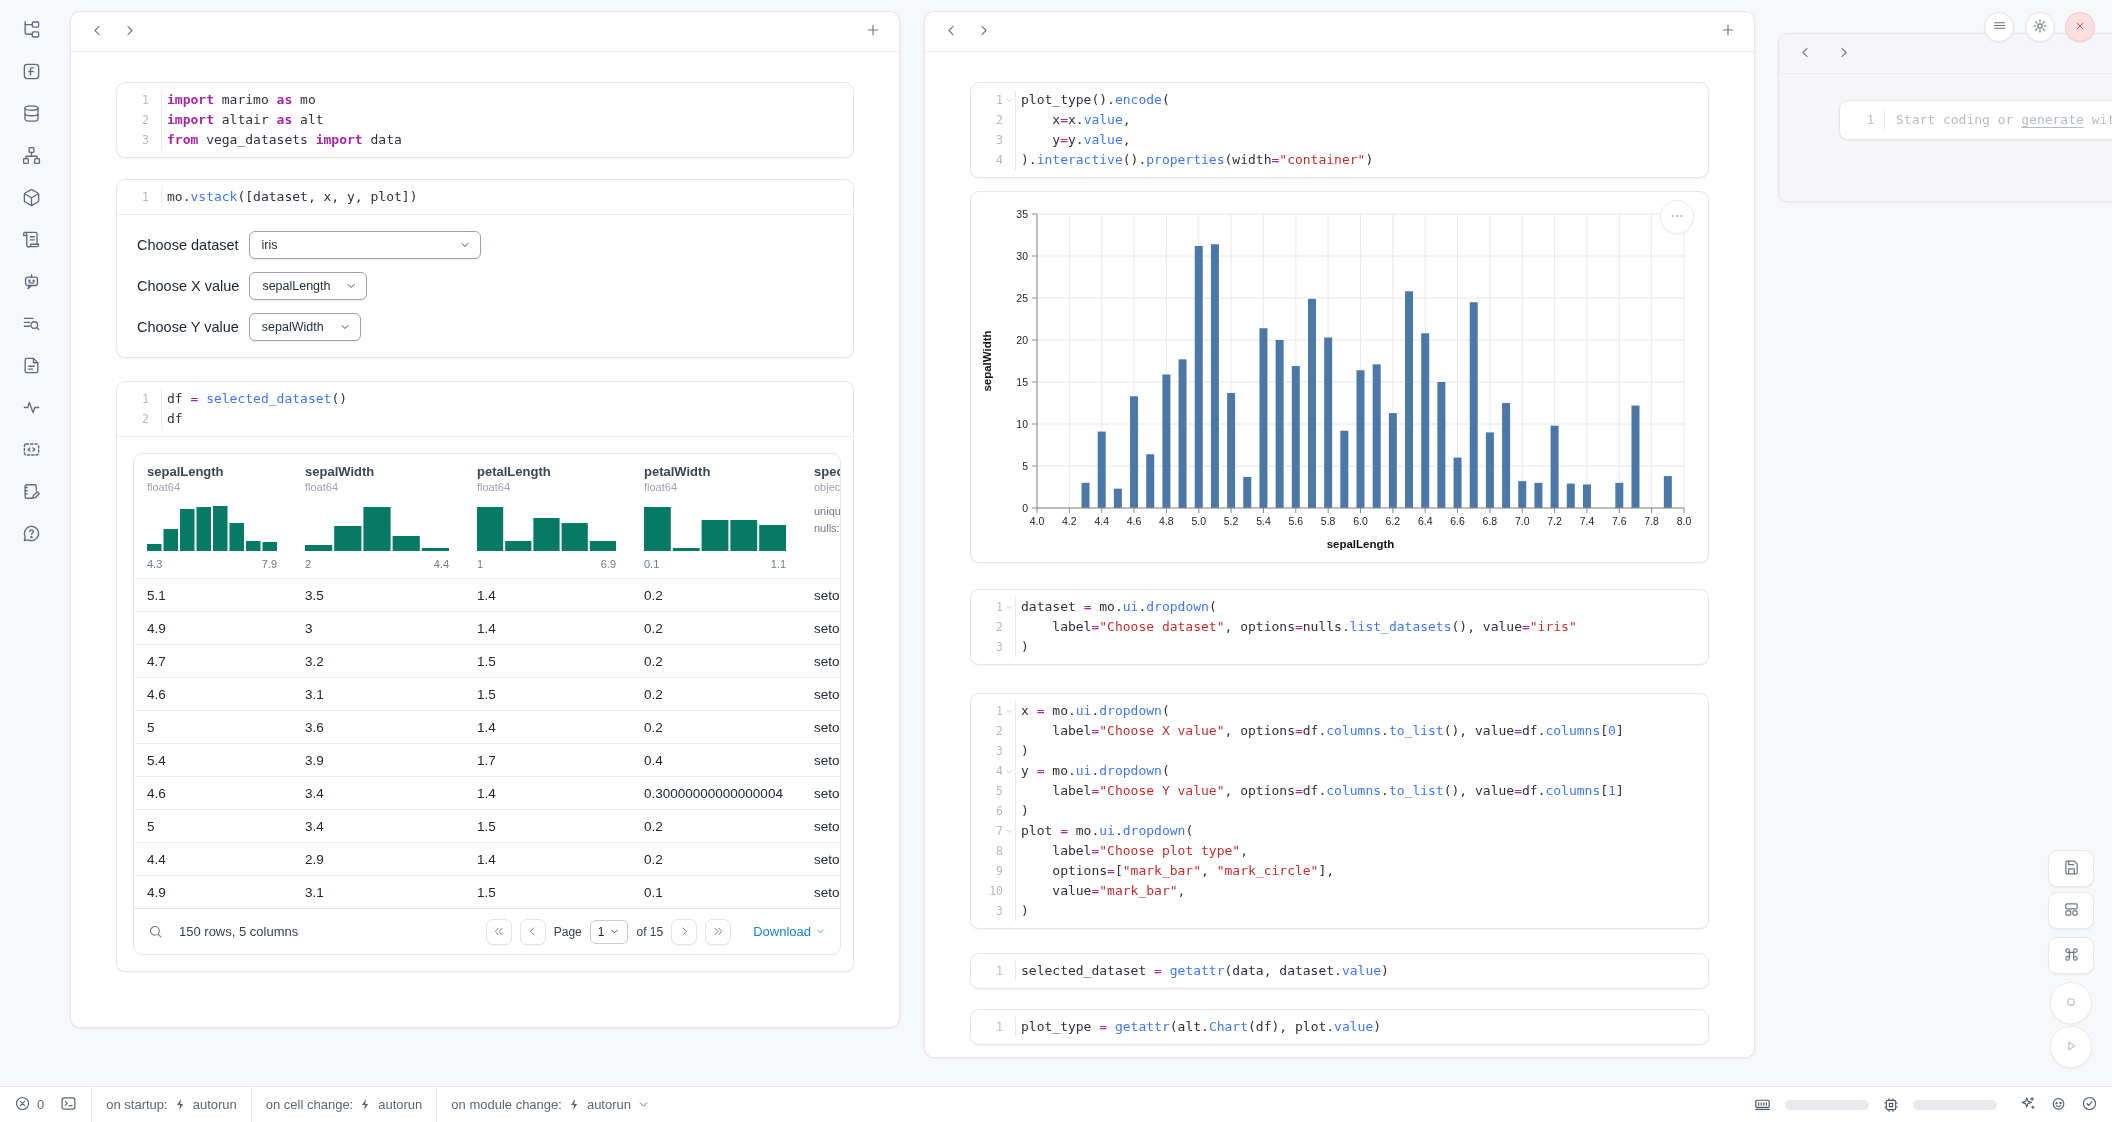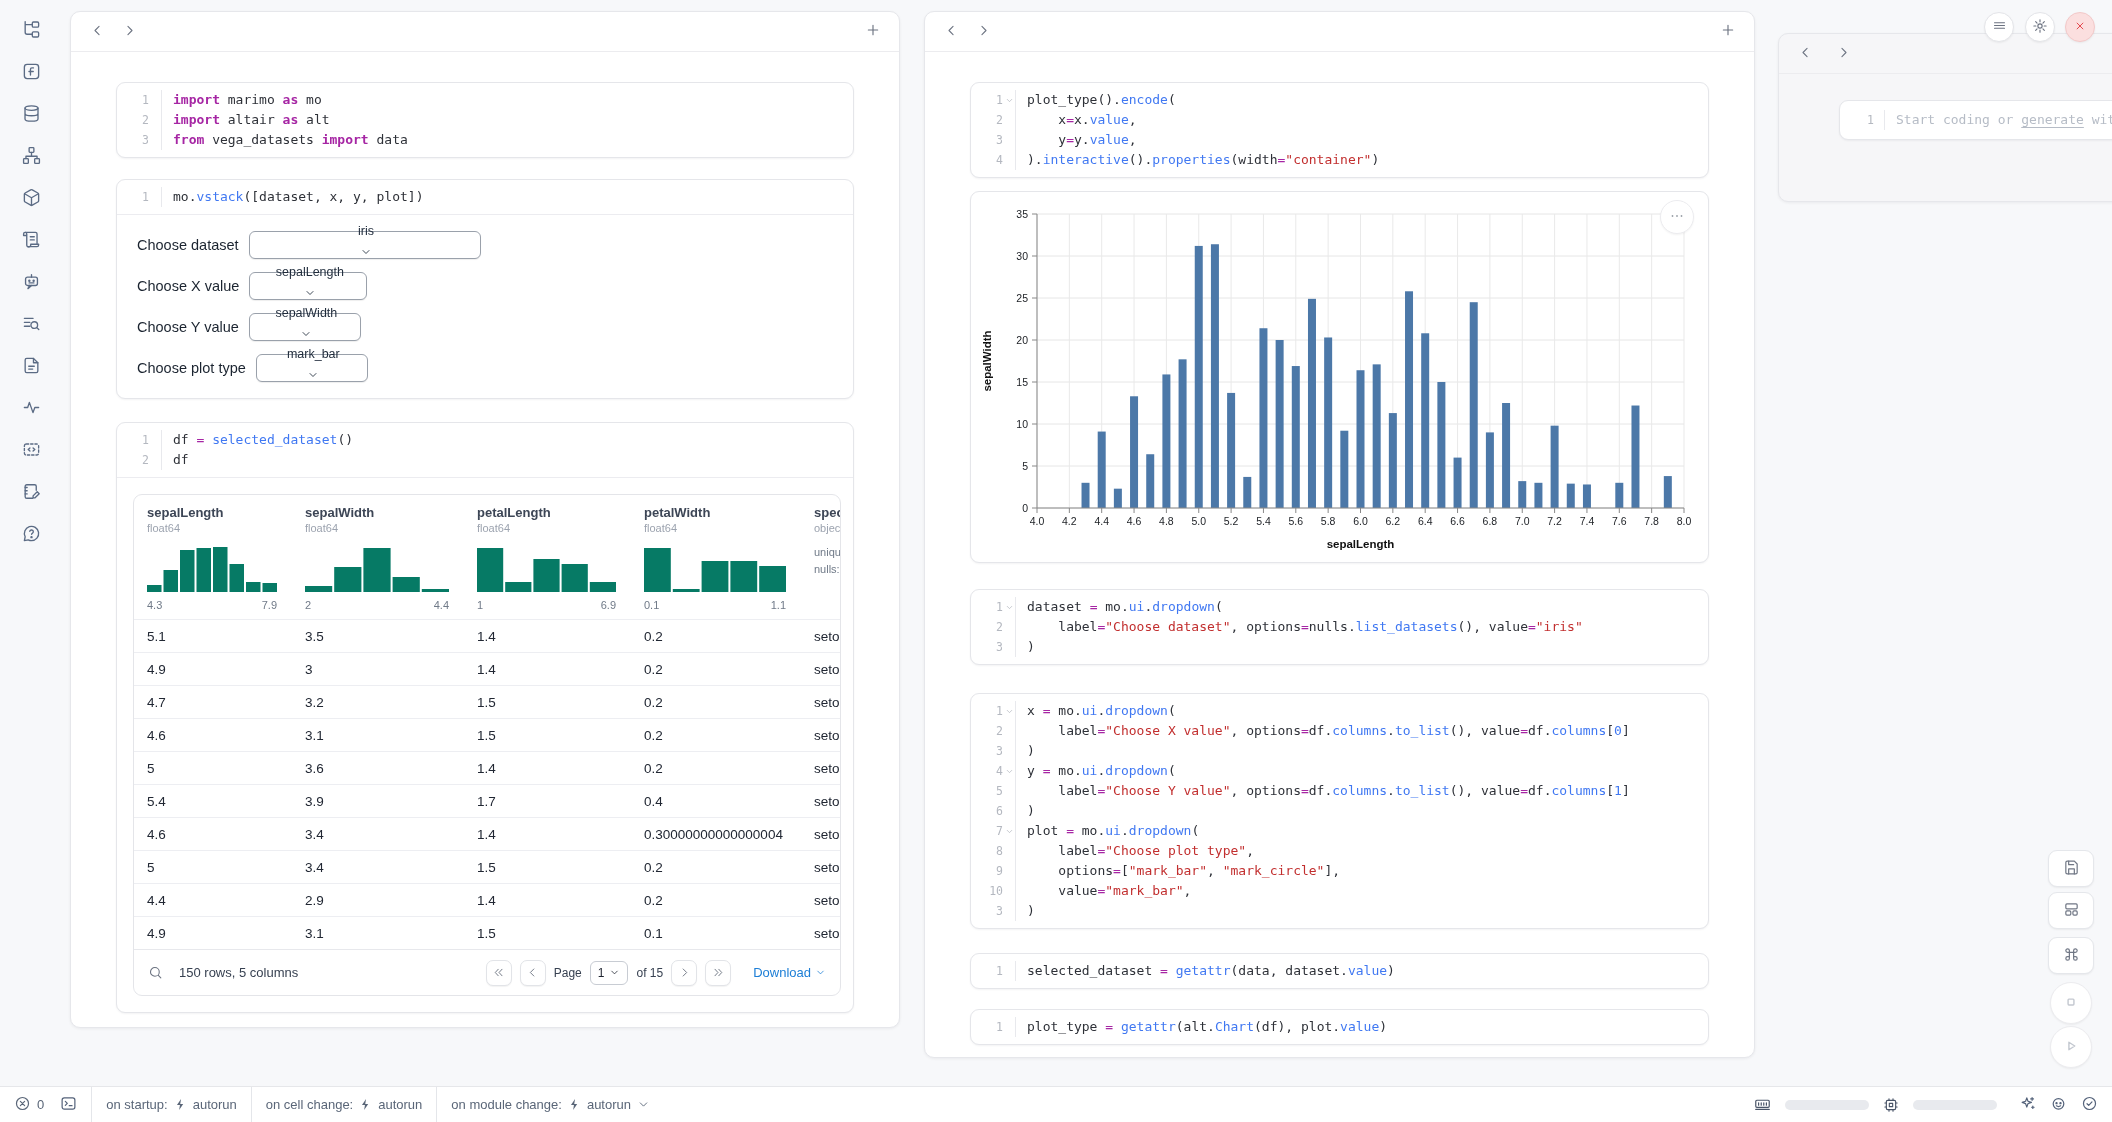--- a/index.html
+++ b/index.html
@@ -17,33 +17,33 @@
   .tb-btn { width:24px; height:24px; display:flex; align-items:center; justify-content:center; background:none; border:none; color:#6b7280; cursor:pointer; }
   .tb-spacer { flex:1; }
 
   
   .cell { background:#fff; border:1px solid #e5e6ea; border-radius:9px; box-shadow:0 1px 2px rgba(15,23,42,.05); margin:0 45px; overflow:hidden; }
   .code { padding:7px 0; font-family:"DejaVu Sans Mono", monospace; font-size:13px; line-height:20px; }
   .cl { display:flex; }
   .cl .g { width:44px; display:flex; align-items:center; color:#b4b8c0; font-size:11.5px; flex:none; }
   .cl .g .num { flex:1; text-align:right; }
   .cl .g .fold { width:12px; display:flex; justify-content:center; color:#a9adb5; }
-  .cl .lc { border-left:1px solid #e8e9ed; padding-left:11px; white-space:pre; color:#2e3138; }
+  .cl .lc { border-left:1px solid #e8e9ed; padding-left:5px; white-space:pre; color:#2e3138; }
   .tk-k { color:#a626a4; font-weight:bold; }
   .tk-o { color:#a626a4; }
   .tk-f { color:#4078f2; }
   .tk-s { color:#c22f2f; }
   .tk-n { color:#4078f2; }
   .cell-output { border-top:1px solid #ececf0; }
 
   
   .controls { padding:16px 20px; display:flex; flex-direction:column; gap:13px; }
   .ctl-row { display:flex; align-items:center; gap:10px; }
   .ctl-label { font-size:14.5px; color:#1b2430; }
-  .ctl-select { display:inline-flex; align-items:center; justify-content:flex-end; gap:8px; height:28px; padding:0 9px 0 12px; background:#fff; border:1px solid #9aa1ab; border-radius:6px; box-shadow:0 1px 1px rgba(0,0,0,.07); font-size:12.5px; color:#1e2a3a; cursor:pointer;flex-direction:column; }
+  .ctl-select { display:inline-flex; align-items:center; justify-content:space-between; gap:8px; height:28px; padding:0 9px 0 12px; background:#fff; border:1px solid #9aa1ab; border-radius:6px; box-shadow:0 1px 1px rgba(0,0,0,.07); font-size:12.5px; color:#1e2a3a; cursor:pointer; }
 
   
   .tbl-wrap { padding:16px; }
   .tbl { border:1px solid #e4e5e9; border-radius:9px; overflow:hidden; width:708px; }
   .tbl-head { display:grid; grid-template-columns:158px 172px 167px 170px 1fr; padding:10px 0 8px 13px; }
   .th-name { font-size:13px; font-weight:bold; color:#3d4656; white-space:nowrap; overflow:hidden; }
   .th-type { font-size:11px; color:#9ca3af; margin-top:2px; white-space:nowrap; overflow:hidden; }
   .th-hist { margin-top:8px; }
   .th-minmax { display:flex; justify-content:space-between; font-size:11px; color:#707a88; margin-top:3px; }
   .th-stats { font-size:11px; color:#707a88; margin-top:10px; line-height:17px; white-space:nowrap; overflow:hidden; }
@@ -256,31 +256,20 @@
                   <svg width="12" height="12" viewBox="0 0 24 24" fill="none" stroke="currentColor" stroke-width="1.7" stroke-linecap="round" stroke-linejoin="round">
                     <path d="m6 9 6 6 6-6"></path>
                   </svg>
                 </span>
               </span>
             </div>
             <div class="ctl-row">
               <span class="ctl-label">Choose Y value</span>
               <span class="ctl-select" style="width: 112px;">
                 <span>sepalWidth</span>
-                <span style="color:#1e2a3a;display:flex;">
-                  <svg width="12" height="12" viewBox="0 0 24 24" fill="none" stroke="currentColor" stroke-width="1.7" stroke-linecap="round" stroke-linejoin="round">
-                    <path d="m6 9 6 6 6-6"></path>
-                  </svg>
-                </span>
-              </span>
-            </div>
-            <div class="ctl-row">
-              <span class="ctl-label">Choose plot type</span>
-              <span class="ctl-select" style="width: 112px;">
-                <span>mark_bar</span>
                 <span style="color:#1e2a3a;display:flex;">
                   <svg width="12" height="12" viewBox="0 0 24 24" fill="none" stroke="currentColor" stroke-width="1.7" stroke-linecap="round" stroke-linejoin="round">
                     <path d="m6 9 6 6 6-6"></path>
                   </svg>
                 </span>
               </span>
             </div>
           </div>
       </div>
     </div>

